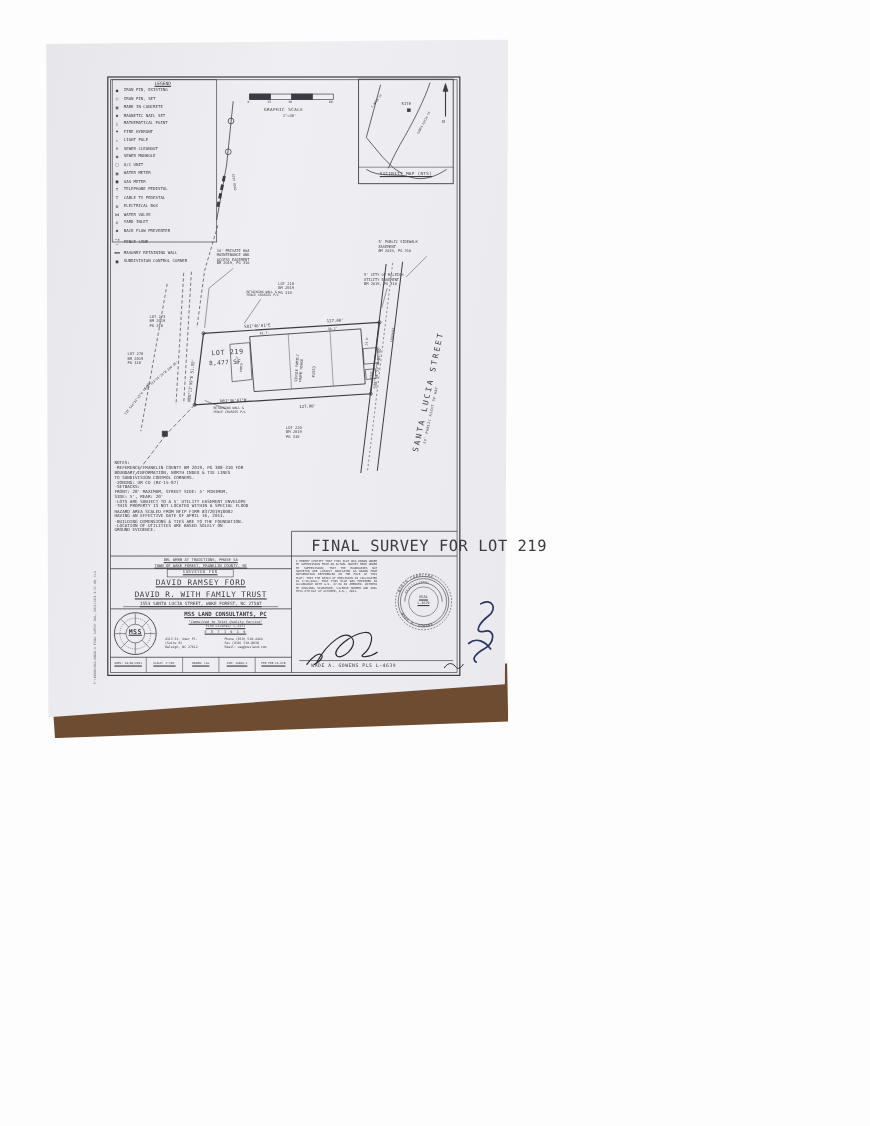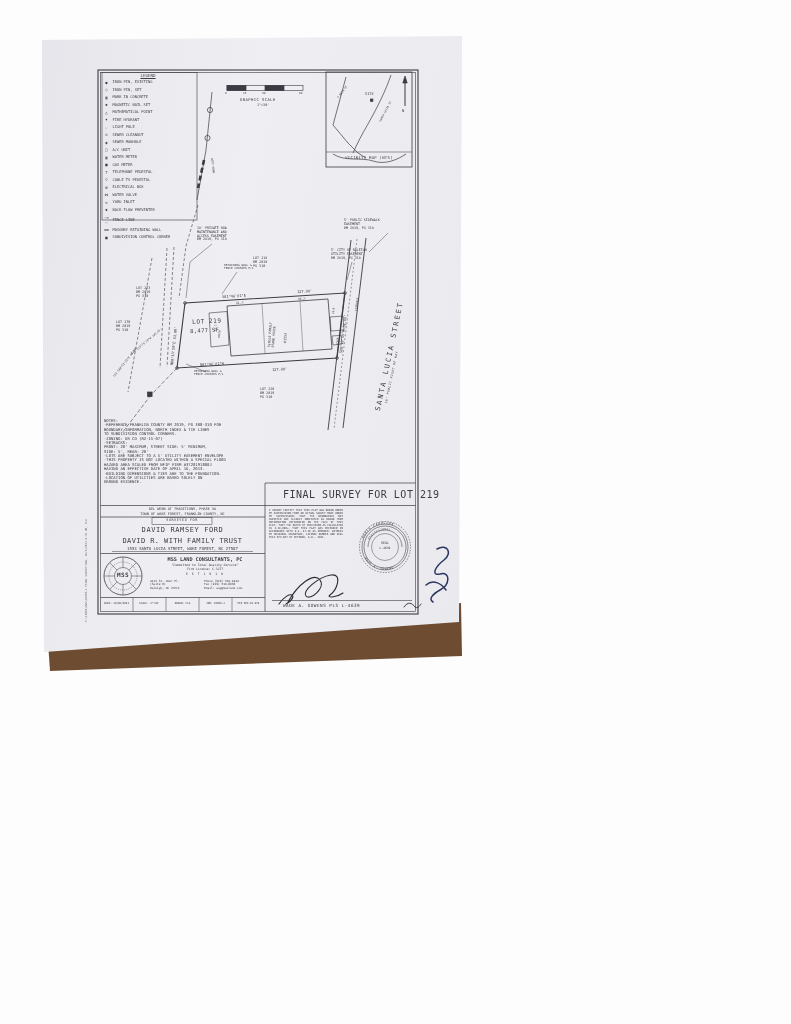--- a/index.html
+++ b/index.html
@@ -16,21 +16,21 @@
   .paper{position:absolute;inset:0;
        clip-path:polygon(42px 40px,462px 36px,459px 622px,44px 652px);
        background:linear-gradient(100deg,#e5e4ea,#efeef2 28%,#e9e8ed 65%,#e2e1e8);
        filter:drop-shadow(0 4px 5px rgba(40,40,60,.30));}
   .paper::after{content:'';position:absolute;inset:0;
        background:linear-gradient(90deg,rgba(70,70,95,.18),rgba(0,0,0,0) 20px),
                   linear-gradient(180deg,rgba(70,70,95,.10),rgba(0,0,0,0) 16px),
                   radial-gradient(130% 110% at 65% 40%,rgba(0,0,0,0) 58%,rgba(70,70,95,.10));}
   svg.lines{position:absolute;left:0;top:0;}
   .t{position:absolute;transform-origin:0 0;white-space:pre-line;color:#3b3b43;line-height:1.16;}
-  .c{text-align:center;}
+  .c{text-align:center;text-decoration:underline;}
   .legend{position:absolute;left:103px;top:79.5px;width:90px;font-size:3.7px;color:#3b3b43;}
   .lg-row{display:flex;gap:2.5px;margin-bottom:2.5px;align-items:center;}
   .lg-sym{width:7px;flex:none;text-align:center;font-size:3.9px;}
 </style>
 </head>
 <body>
 
 <div class="photo">
 
   <div class="rug"></div>
@@ -348,21 +348,21 @@
    FRONT: 20' MAXIMUM, STREET SIDE: 5' MINIMUM,
    SIDE: 5', REAR: 20'
 -LOTS ARE SUBJECT TO A 5' UTILITY EASEMENT ENVELOPE
 -THIS PROPERTY IS NOT LOCATED WITHIN A SPECIAL FLOOD
  HAZARD AREA SCALED FROM NFIP FIRM #3720191800J
  HAVING AN EFFECTIVE DATE OF APRIL 16, 2013.
 -BUILDING DIMENSIONS &amp; TIES ARE TO THE FOUNDATION.
 -LOCATION OF UTILITIES ARE BASED SOLELY ON
  GROUND EVIDENCE.</div>
 
-  <div class="t" style="left:283px;top:489px;font-size:10px;letter-spacing:.5px;">FINAL SURVEY FOR LOT 219</div>
+  <div class="t" style="left:283px;top:489px;font-size:14px;letter-spacing:.5px;">FINAL SURVEY FOR LOT 219</div>
 
   <div class="t c" style="left:101px;top:507px;width:163px;font-size:3.5px;">DEL WEBB AT TRADITIONS, PHASE 5A</div>
   <div class="t c" style="left:101px;top:512px;width:163px;font-size:3.5px;">TOWN OF WAKE FOREST, FRANKLIN COUNTY, NC</div>
   <div class="t c" style="left:152px;top:519px;width:60px;font-size:3.4px;letter-spacing:.6px;">SURVEYED FOR</div>
   <div class="t c" style="left:101px;top:526px;width:163px;font-size:7px;letter-spacing:.6px;">DAVID RAMSEY FORD</div>
   <div class="t c" style="left:101px;top:537px;width:163px;font-size:7px;letter-spacing:.4px;">DAVID R. WITH FAMILY TRUST</div>
   <div class="t c" style="left:101px;top:546.5px;width:163px;font-size:4px;">1553 SANTA LUCIA STREET, WAKE FOREST, NC 27587</div>
 
   <div class="t c" style="left:112px;top:572px;width:22px;font-size:6px;font-weight:bold;letter-spacing:.4px;">MSS</div>
   <div class="t c" style="left:148px;top:556px;width:114px;font-size:5.2px;font-weight:bold;">MSS LAND CONSULTANTS, PC</div>

